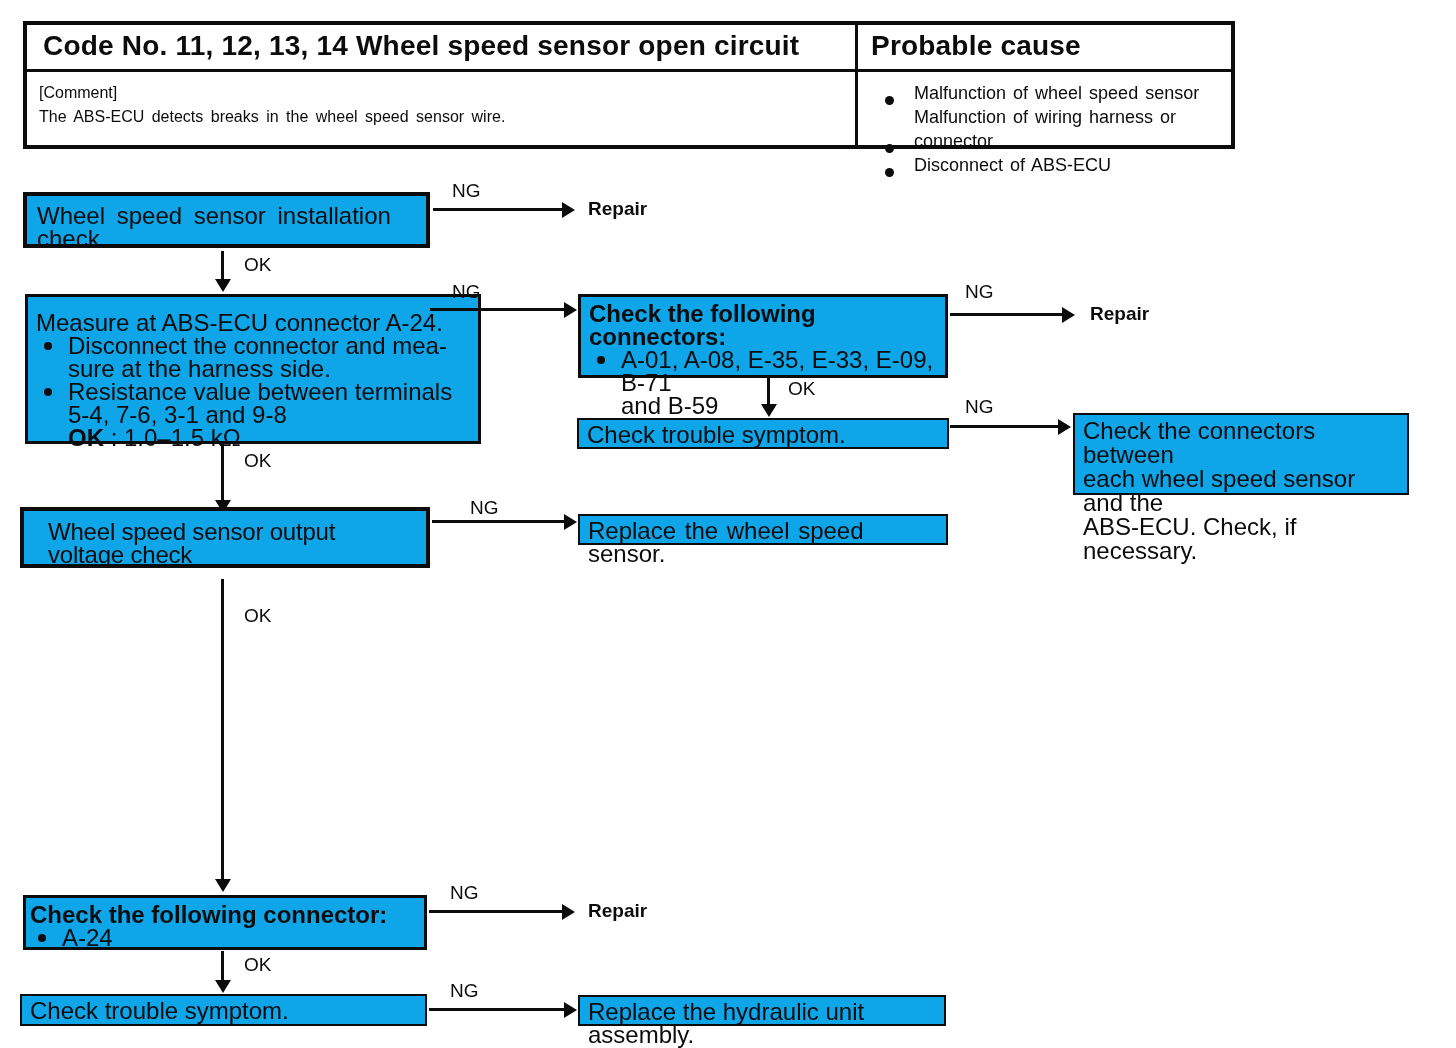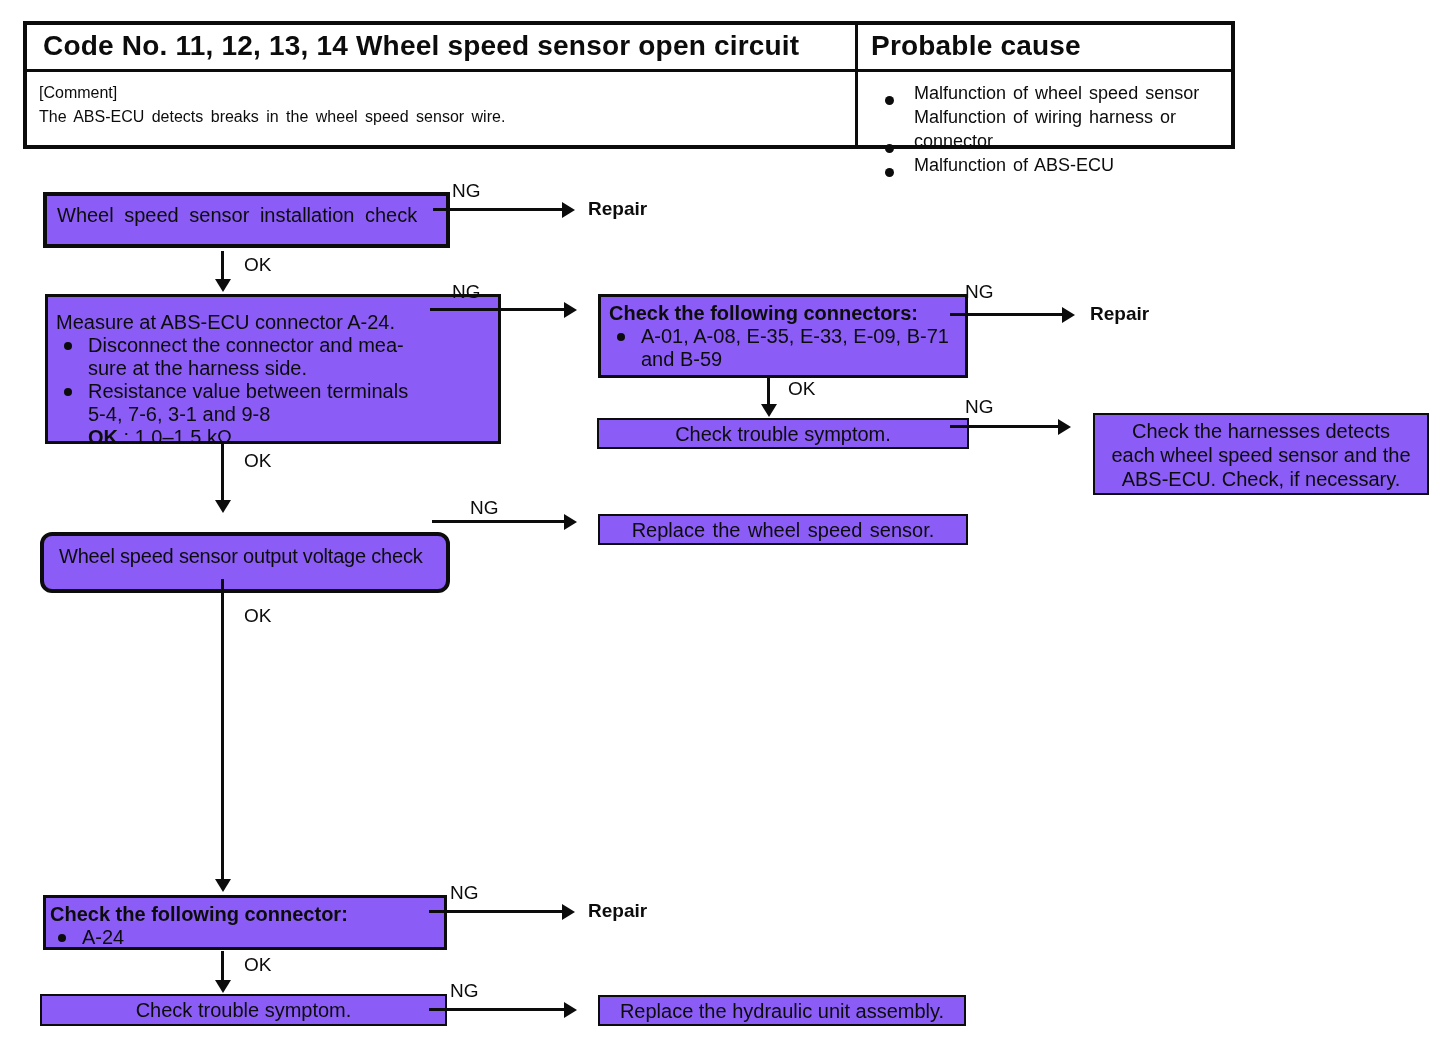--- a/index.html
+++ b/index.html
@@ -31,24 +31,24 @@
   #hdr-comment     { position:absolute; left:12px; top:56px; font-size:16px; line-height:24px; word-spacing:3px; }
   #hdr-causes      { position:absolute; left:844px; top:56px; font-size:18px; line-height:24px; }
   .cause-row { display:flex; align-items:flex-end; word-spacing:2px; }
   .dot {
     display:inline-block; width:9px; height:9px; border-radius:50%;
     background:#0c0c0c; flex:0 0 auto;
   }
   .cause-row .dot { margin:0 20px 0 14px; }
 
   
-  .fbox { position:absolute; background:#8b5cf6; font-size:20px; line-height:23px;margin-left:20px; }
+  .fbox { position:absolute; background:#0ea5e9; font-size:24px; line-height:23px; }
   .b4 { border:4px solid #0c0c0c; }
   .b3 { border:3px solid #0c0c0c; }
-  .b2 { border:2px solid #0c0c0c;text-align:center; }
+  .b2 { border:2px solid #0c0c0c; }
   .bold { font-weight:bold; }
   .brow { display:flex; align-items:flex-start; }
   .brow .dot { width:8px; height:8px; margin:8px 16px 0 8px; }
   .indent { padding-left:32px; }
 
   
   .lbl { position:absolute; font-size:19px; white-space:nowrap; }
   .lbl-bold { font-weight:bold; }
 
   
@@ -83,21 +83,21 @@
       <div class="cause-row">
         <span class="dot"></span>
         <span>Malfunction of wheel speed sensor</span>
       </div>
       <div class="cause-row">
         <span class="dot"></span>
         <span>Malfunction of wiring harness or connector</span>
       </div>
       <div class="cause-row">
         <span class="dot"></span>
-        <span>Malfunction of ABS-ECU</span>
+        <span>Disconnect of ABS-ECU</span>
       </div>
     </div>
   </div>
 
   <div class="fbox b4" style="left:23px;top:192px;width:407px;height:56px;padding:8px 10px;word-spacing:5px;">Wheel speed sensor installation check</div>
   <div class="lbl" style="left:452px;top:180px;">NG</div>
   <div class="harrow" style="left:433px;top:208px;width:129px;"></div>
   <div class="lbl lbl-bold" style="left:588px;top:198px;">Repair</div>
   <div class="varrow" style="left:221px;top:251px;height:28px;"></div>
   <div class="lbl" style="left:244px;top:254px;">OK</div>
@@ -135,29 +135,29 @@
   <div class="lbl lbl-bold" style="left:1090px;top:303px;">Repair</div>
 
   <div class="varrow" style="left:767px;top:378px;height:26px;"></div>
   <div class="lbl" style="left:788px;top:378px;">OK</div>
 
   <div class="fbox b2" style="left:577px;top:418px;width:372px;height:31px;padding:3px 8px;">Check trouble symptom.</div>
   <div class="lbl" style="left:965px;top:396px;">NG</div>
   <div class="harrow" style="left:950px;top:425px;width:108px;"></div>
 
   <div class="fbox b2" style="left:1073px;top:413px;width:336px;height:82px;padding:4px 8px;line-height:24px;">
-    <div>Check the harnesses detects</div>
+    <div>Check the connectors between</div>
     <div>each wheel speed sensor and the</div>
     <div>ABS-ECU. Check, if necessary.</div>
   </div>
 
   <div class="varrow" style="left:221px;top:444px;height:56px;"></div>
   <div class="lbl" style="left:244px;top:450px;">OK</div>
 
-  <div class="fbox b4" style="left:20px;top:532px;width:410px;height:61px;padding:9px 15px;letter-spacing:-0.2px;border-radius:12px;">Wheel speed sensor output voltage check</div>
+  <div class="fbox b4" style="left:20px;top:507px;width:410px;height:61px;padding:9px 24px;letter-spacing:-0.2px;">Wheel speed sensor output voltage check</div>
   <div class="lbl" style="left:470px;top:497px;">NG</div>
   <div class="harrow" style="left:432px;top:520px;width:132px;"></div>
   <div class="fbox b2" style="left:578px;top:514px;width:370px;height:31px;padding:3px 8px;word-spacing:2px;">Replace the wheel speed sensor.</div>
 
   <div class="varrow" style="left:221px;top:579px;height:300px;"></div>
   <div class="lbl" style="left:244px;top:605px;">OK</div>
 
   <div class="fbox b3" style="left:23px;top:895px;width:404px;height:55px;padding:5px 4px;">
     <div class="bold">Check the following connector:</div>
     <div class="brow">

